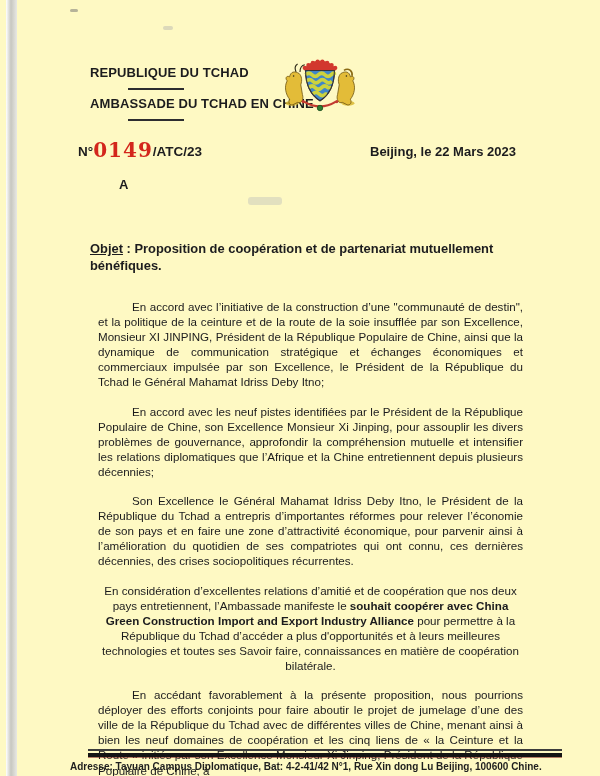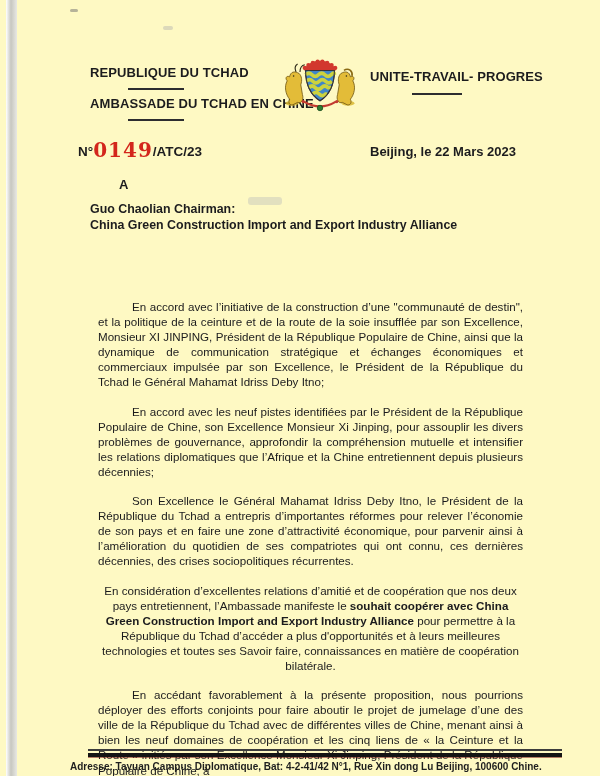--- a/index.html
+++ b/index.html
@@ -104,36 +104,31 @@
       <path d="M41,47.5 q4,-4 8,0 t8,0 l2,0"></path>
     </g>
     <path d="M32,18 h36 c0,15 -4,29 -18,38 C36,47 32,33 32,18 Z" fill="none" stroke="#34343a" stroke-width="1.3"></path>
 
     <path d="M30,57 Q50,69 70,57" stroke="#c23a30" stroke-width="2.8" fill="none"></path>
     <circle cx="29" cy="57" r="2" fill="#c23a30"></circle>
     <circle cx="71" cy="57" r="2" fill="#c23a30"></circle>
     <circle cx="50" cy="65" r="3.4" fill="#2e7d32" stroke="#1b4d1e" stroke-width="1"></circle>
   </svg>
 
-  <div class="lh-right">
-    <div class="lh-title">UNITE-TRAVAIL- PROGRES</div>
-    <div class="rule"></div>
-  </div>
 
   <div class="refnum">
     <span class="pre">N°</span><span class="num" style="color: rgb(211, 38, 28);">0149</span><span class="suf">/ATC/23</span>
   </div>
   <div class="dateline">Beijing, le 22 Mars 2023</div>
 
   <div class="salutation">A</div>
-  <div class="recipient">
-    <div>Guo Chaolian Chairman:</div>
-    <div>China Green Construction Import and Export Industry Alliance</div>
+
+  <div class="subject">
+    <span class="lbl">Objet</span><span> : </span><span>Proposition de coopération et de partenariat mutuellement bénéfiques.</span>
   </div>
-
 
   <div class="body" id="letter-body">
       <div class="para indent"><span>En accord avec l’initiative de la construction d’une "communauté de destin", et la politique de la ceinture et de la route de la soie insufflée par son Excellence, Monsieur XI JINPING, Président de la République Populaire de Chine, ainsi que la dynamique de communication stratégique et échanges économiques et commerciaux impulsée par son Excellence, le Président de la République du Tchad le Général Mahamat Idriss Deby Itno;</span></div>
       <div class="para indent"><span>En accord avec les neuf pistes identifiées par le Président de la République Populaire de Chine, son Excellence Monsieur Xi Jinping, pour assouplir les divers problèmes de gouvernance, approfondir la compréhension mutuelle et intensifier les relations diplomatiques que l’Afrique et la Chine entretiennent depuis plusieurs décennies;</span></div>
       <div class="para indent"><span>Son Excellence le Général Mahamat Idriss Deby Itno, le Président de la République du Tchad a entrepris d’importantes réformes pour relever l’économie de son pays et en faire une zone d’attractivité économique, pour parvenir ainsi à l’amélioration du quotidien de ses compatriotes qui ont connu, ces dernières décennies, des crises sociopolitiques récurrentes.</span></div>
       <div class="para ragged"><span>En considération d’excellentes relations d’amitié et de coopération que nos deux pays entretiennent, l’Ambassade manifeste le </span><span class="b">souhait coopérer avec China Green Construction Import and Export Industry Alliance</span><span> pour permettre à la République du Tchad d’accéder a plus d'opportunités et à leurs meilleures technologies et toutes ses Savoir faire, connaissances en matière de coopération bilatérale.</span></div>
       <div class="para indent"><span>En accédant favorablement à la présente proposition, nous pourrions déployer des efforts conjoints pour faire aboutir le projet de jumelage d’une des ville de la République du Tchad avec de différentes villes de Chine, menant ainsi à bien les neuf domaines de coopération et les cinq liens de « la Ceinture et la Route » initiés par son Excellence Monsieur Xi Jinping, Président de la République Populaire de Chine, à</span></div>
     </div>
 
   <div class="foot-rules">

